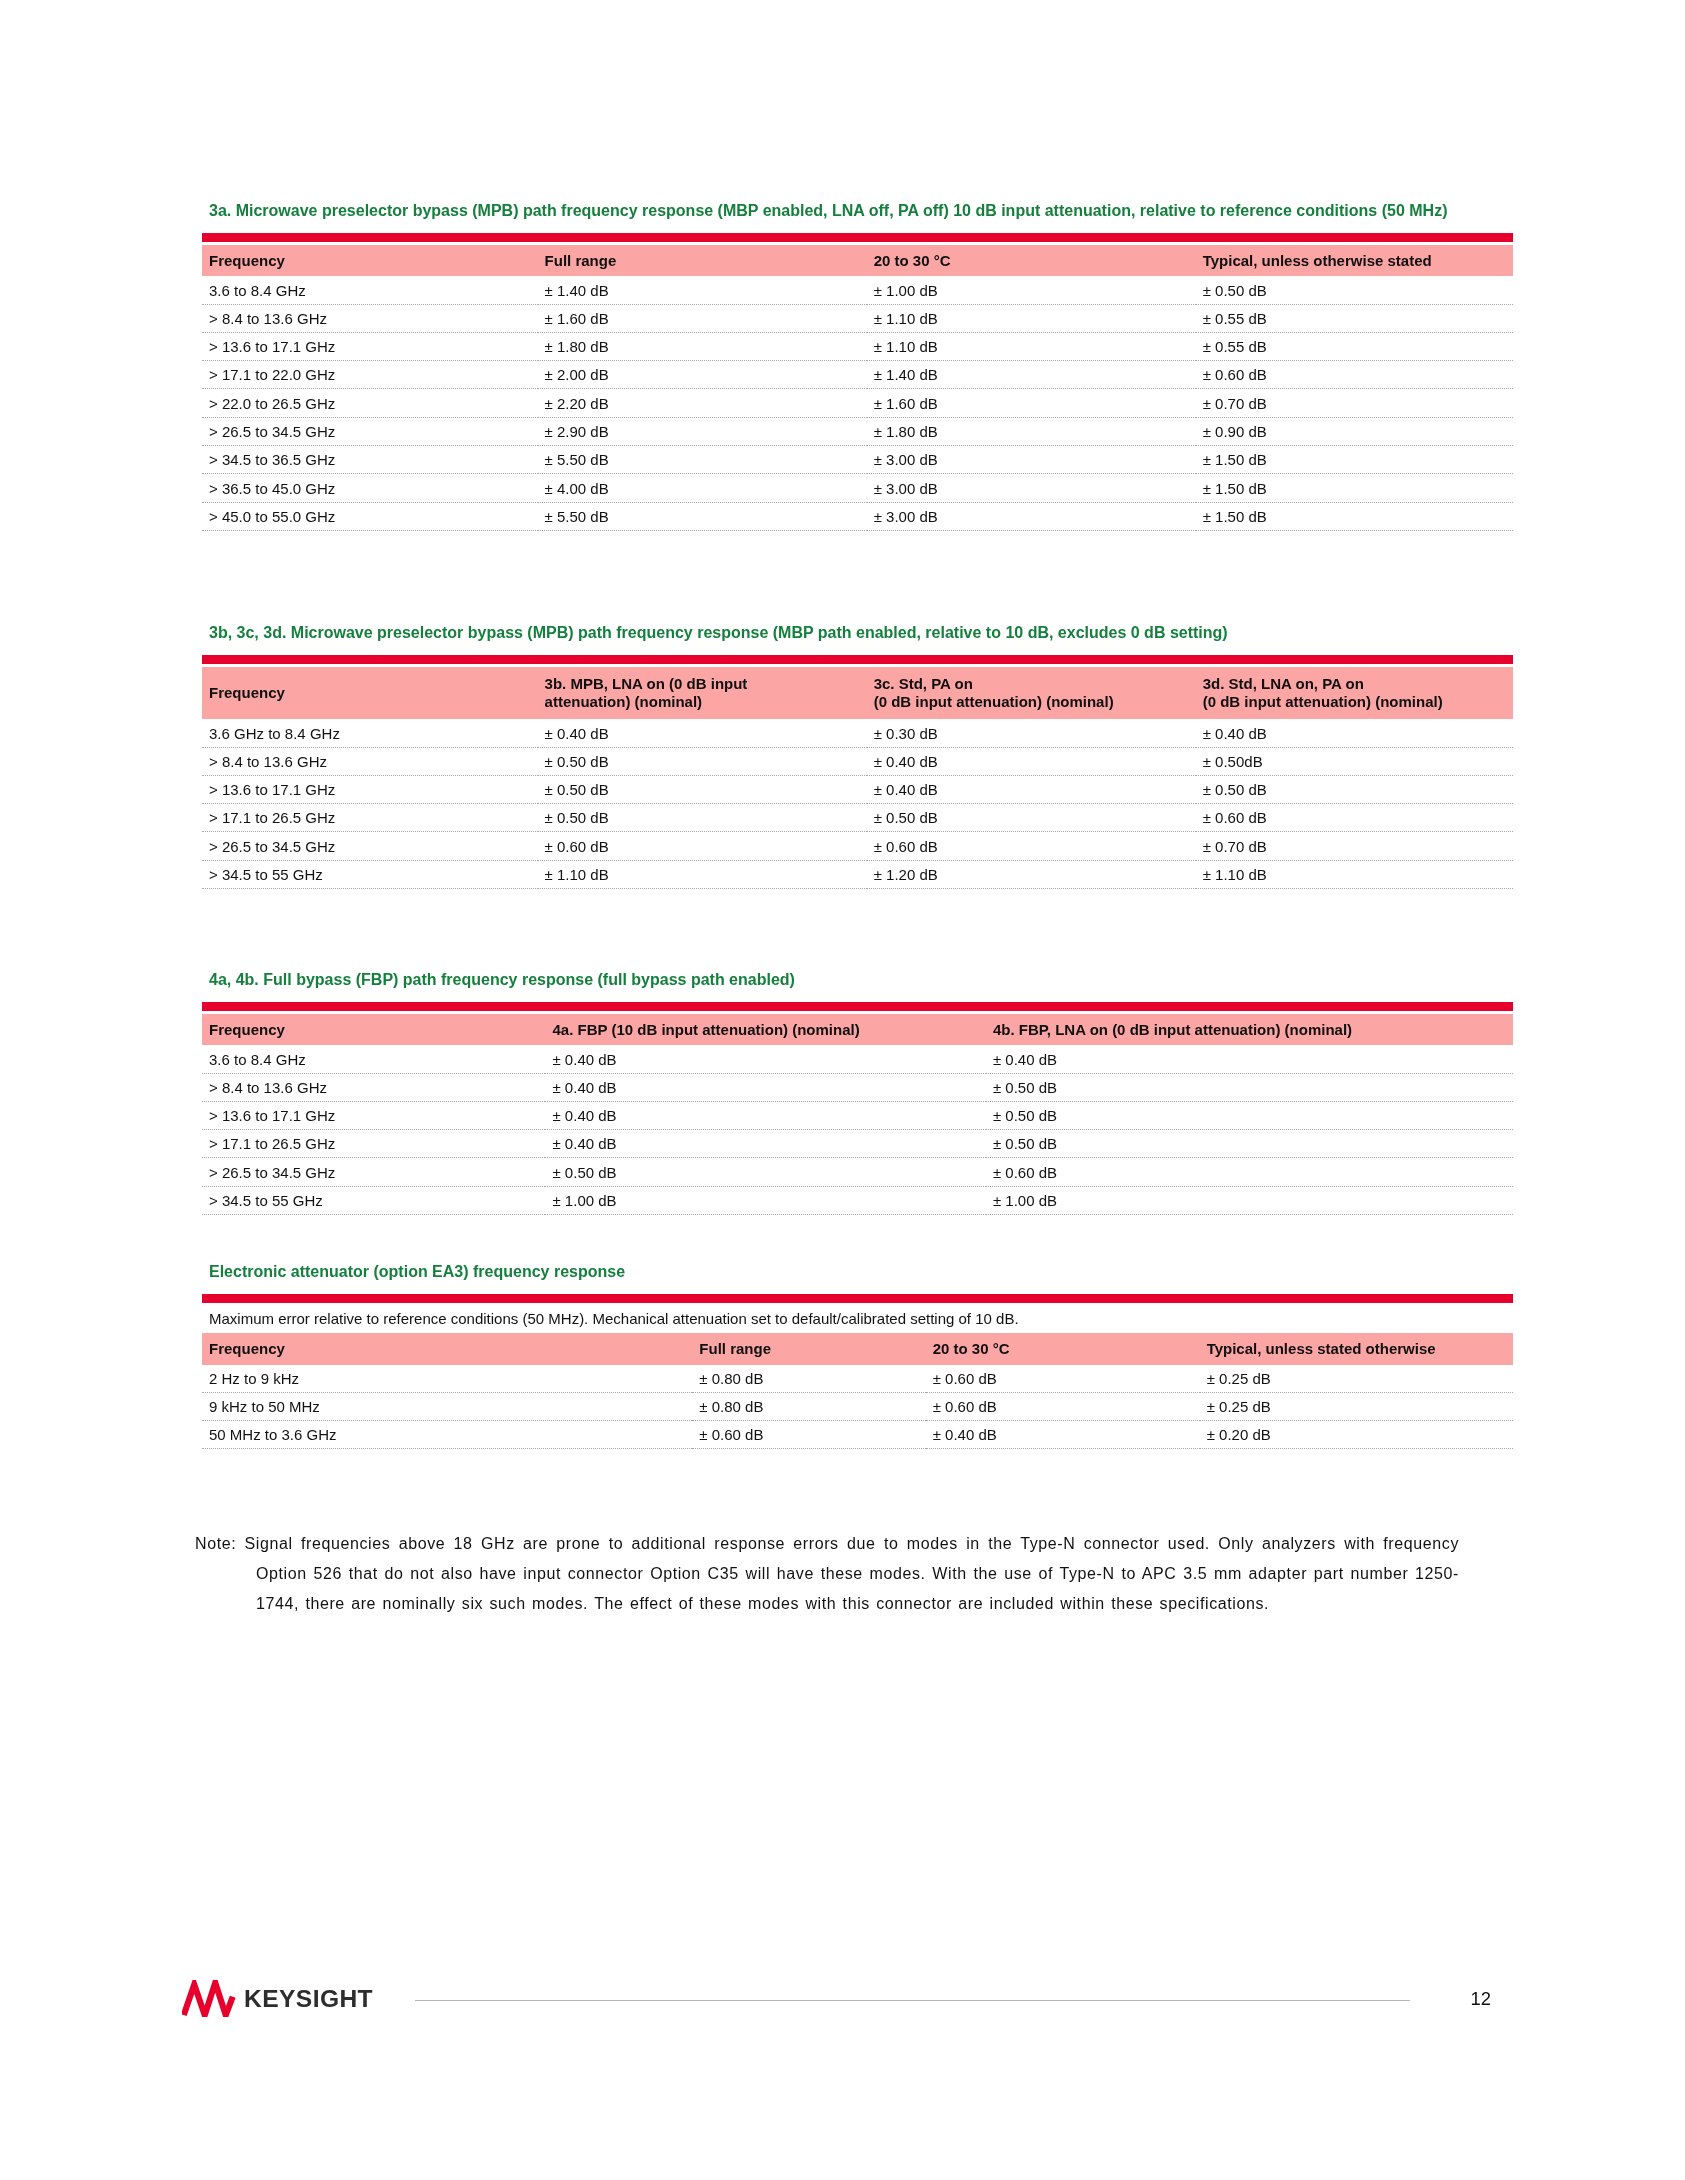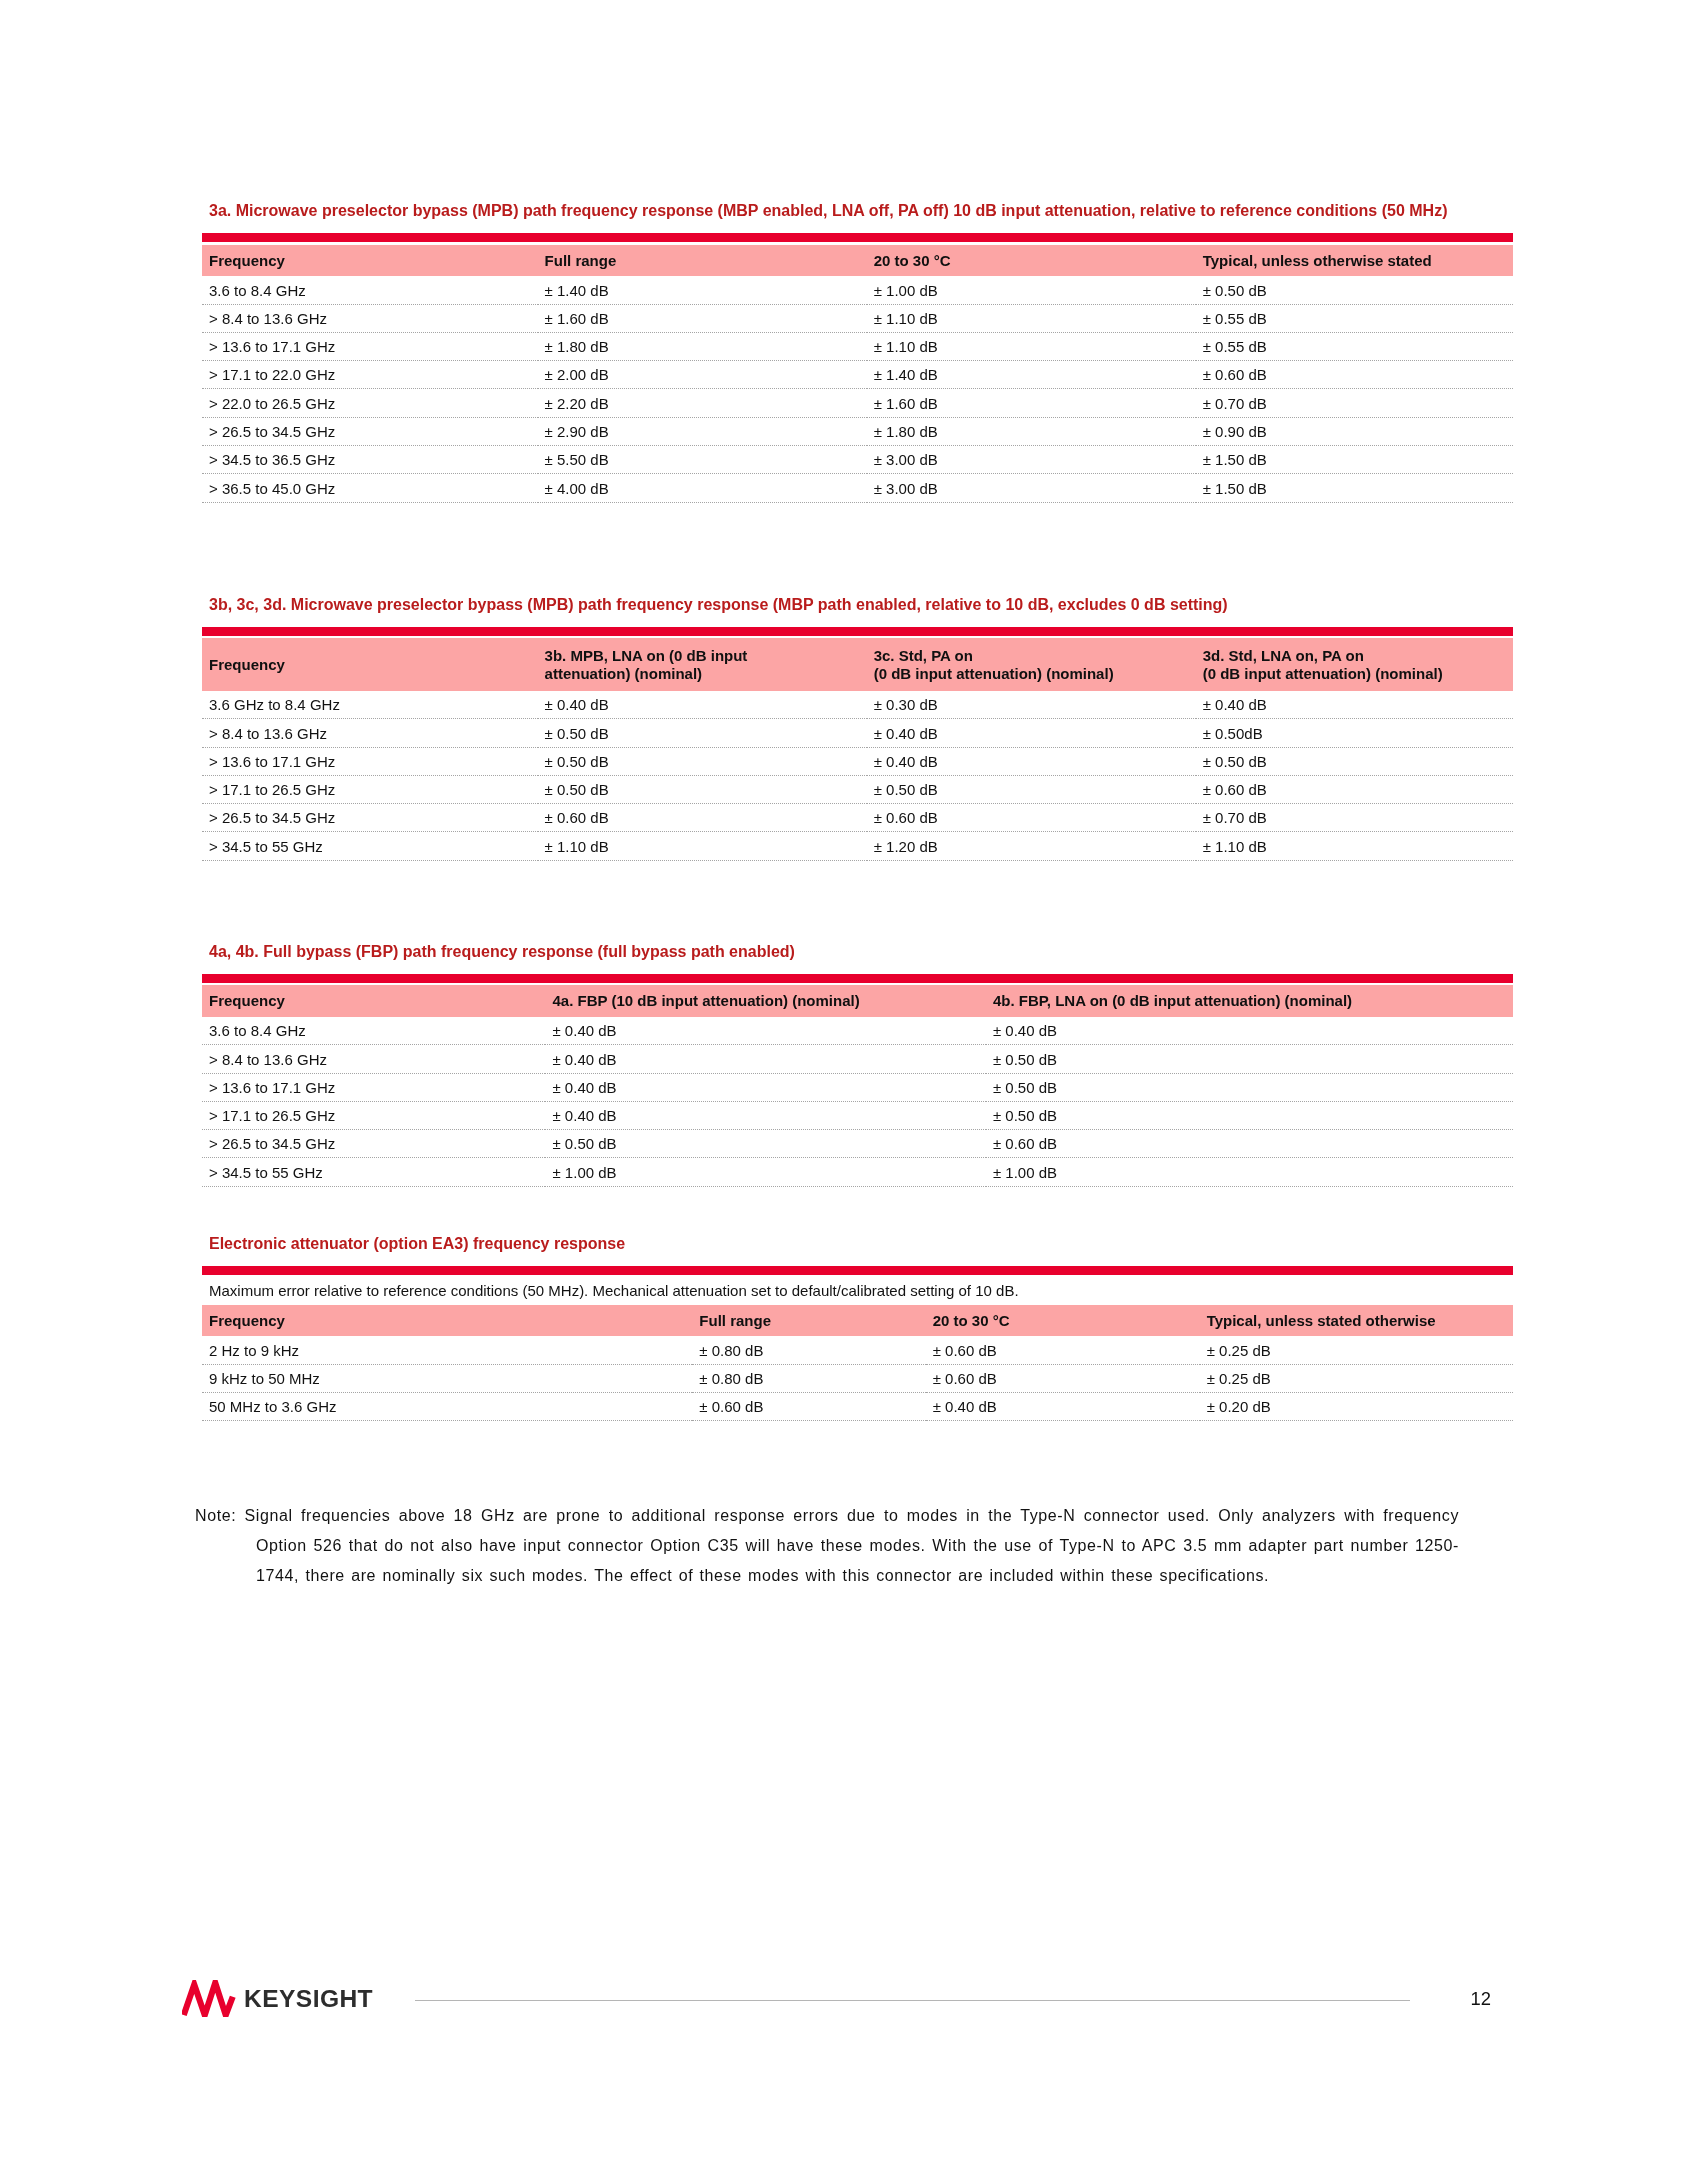--- a/index.html
+++ b/index.html
@@ -10,21 +10,21 @@
     font-family: "Liberation Sans", sans-serif;
     color: #121212;
     position: relative;
     overflow: hidden;
   }
   .content { position: absolute; left: 202px; top: 0; width: 1311px; }
 
   .tbl-section { }
   .tbl-title {
     font-size: 16px; font-weight: bold; line-height: 21px;
-    margin: 0 0 12.3px 7px; color: #b91c1c;
+    margin: 0 0 12.3px 7px; color: #15803d;
   }
   .redbar { height: 8.8px; background: #E8002D; margin-bottom: 2.6px; }
 
   table.spec-table {
     width: 100%; border-collapse: collapse; table-layout: fixed;
     font-size: 15px;
   }
   table.spec-table thead th {
     background: #fca5a5; font-weight: bold; text-align: left;
     padding: 7px 8.8px 7px 7px; line-height: 17.6px; vertical-align: middle;
@@ -127,20 +127,26 @@
           </tr>
           <tr>
             <td>&gt; 34.5 to 36.5 GHz</td>
             <td>± 5.50 dB</td>
             <td>± 3.00 dB</td>
             <td>± 1.50 dB</td>
           </tr>
           <tr>
             <td>&gt; 36.5 to 45.0 GHz</td>
             <td>± 4.00 dB</td>
+            <td>± 3.00 dB</td>
+            <td>± 1.50 dB</td>
+          </tr>
+          <tr>
+            <td>&gt; 45.0 to 55.0 GHz</td>
+            <td>± 5.50 dB</td>
             <td>± 3.00 dB</td>
             <td>± 1.50 dB</td>
           </tr>
         </tbody>
     </table>
   </section>
 
   <section class="tbl-section" id="sec-3bcd">
     <h2 class="tbl-title">3b, 3c, 3d. Microwave preselector bypass (MPB) path frequency response (MBP path enabled, relative to 10 dB, excludes 0 dB setting)</h2>
     <div class="redbar"></div>

